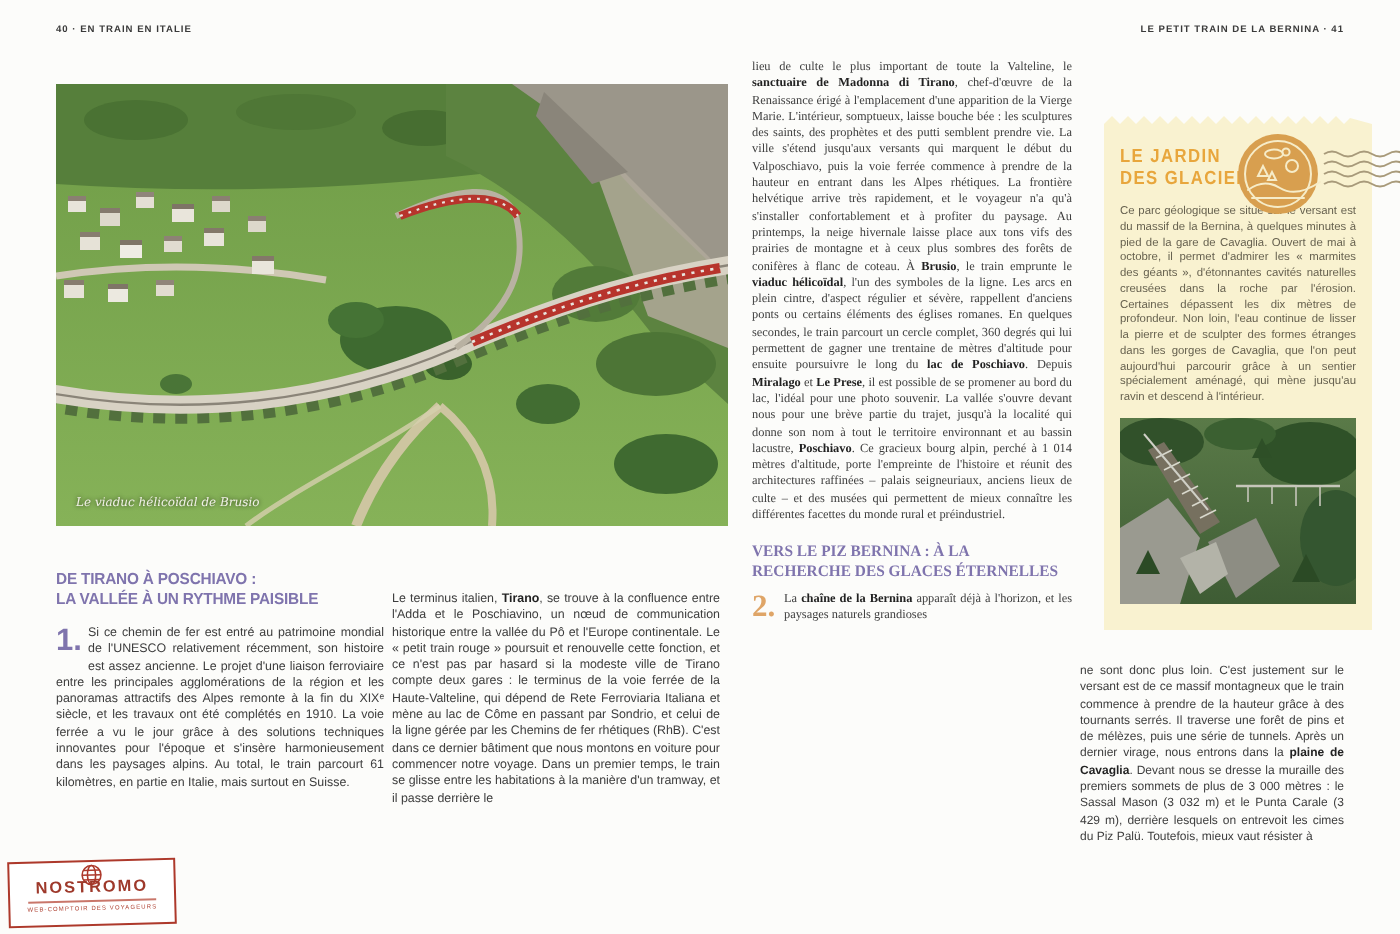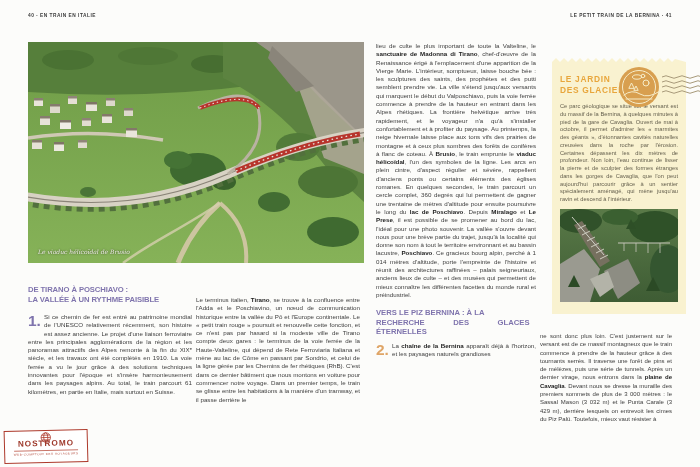--- a/index.html
+++ b/index.html
@@ -33,21 +33,21 @@
   .body-text b{color:#222;}
   .step-num{
     float:left;width:13px;height:17px;font-size:15.5px;font-weight:bold;
     line-height:15px;margin-right:3px;
   }
   .step-num.purple{color:#7f74ad;}
   .step-num.orange{color:#dfa567;}
   .col{position:absolute;}
   .col-l1{left:28px;top:313px;width:164px;}
   .col-l2{left:196px;top:296px;width:164px;}
-  .col-r1{left:376px;top:42px;width:160px;}
+  .col-r1{left:376px;top:30px;width:160px;font-family:Liberation Serif, serif;}
   .col-r2{left:540px;top:332px;width:132px;font-size:6px;}
   .heading-right{margin-top:9px;margin-bottom:5px;transform:scaleX(.96);
     font-size:8px;font-weight:bold;line-height:9.6px;color:#7f74ad;transform-origin:left top;}
 
   .sidebar{position:absolute;left:552px;top:58px;width:134px;}
   .sidebar .scallop{display:block;}
   .sidebar-inner{
     background:#f9f2d0;padding:4px 8px 8px 8px;position:relative;min-height:248px;
     box-sizing:border-box;
   }

